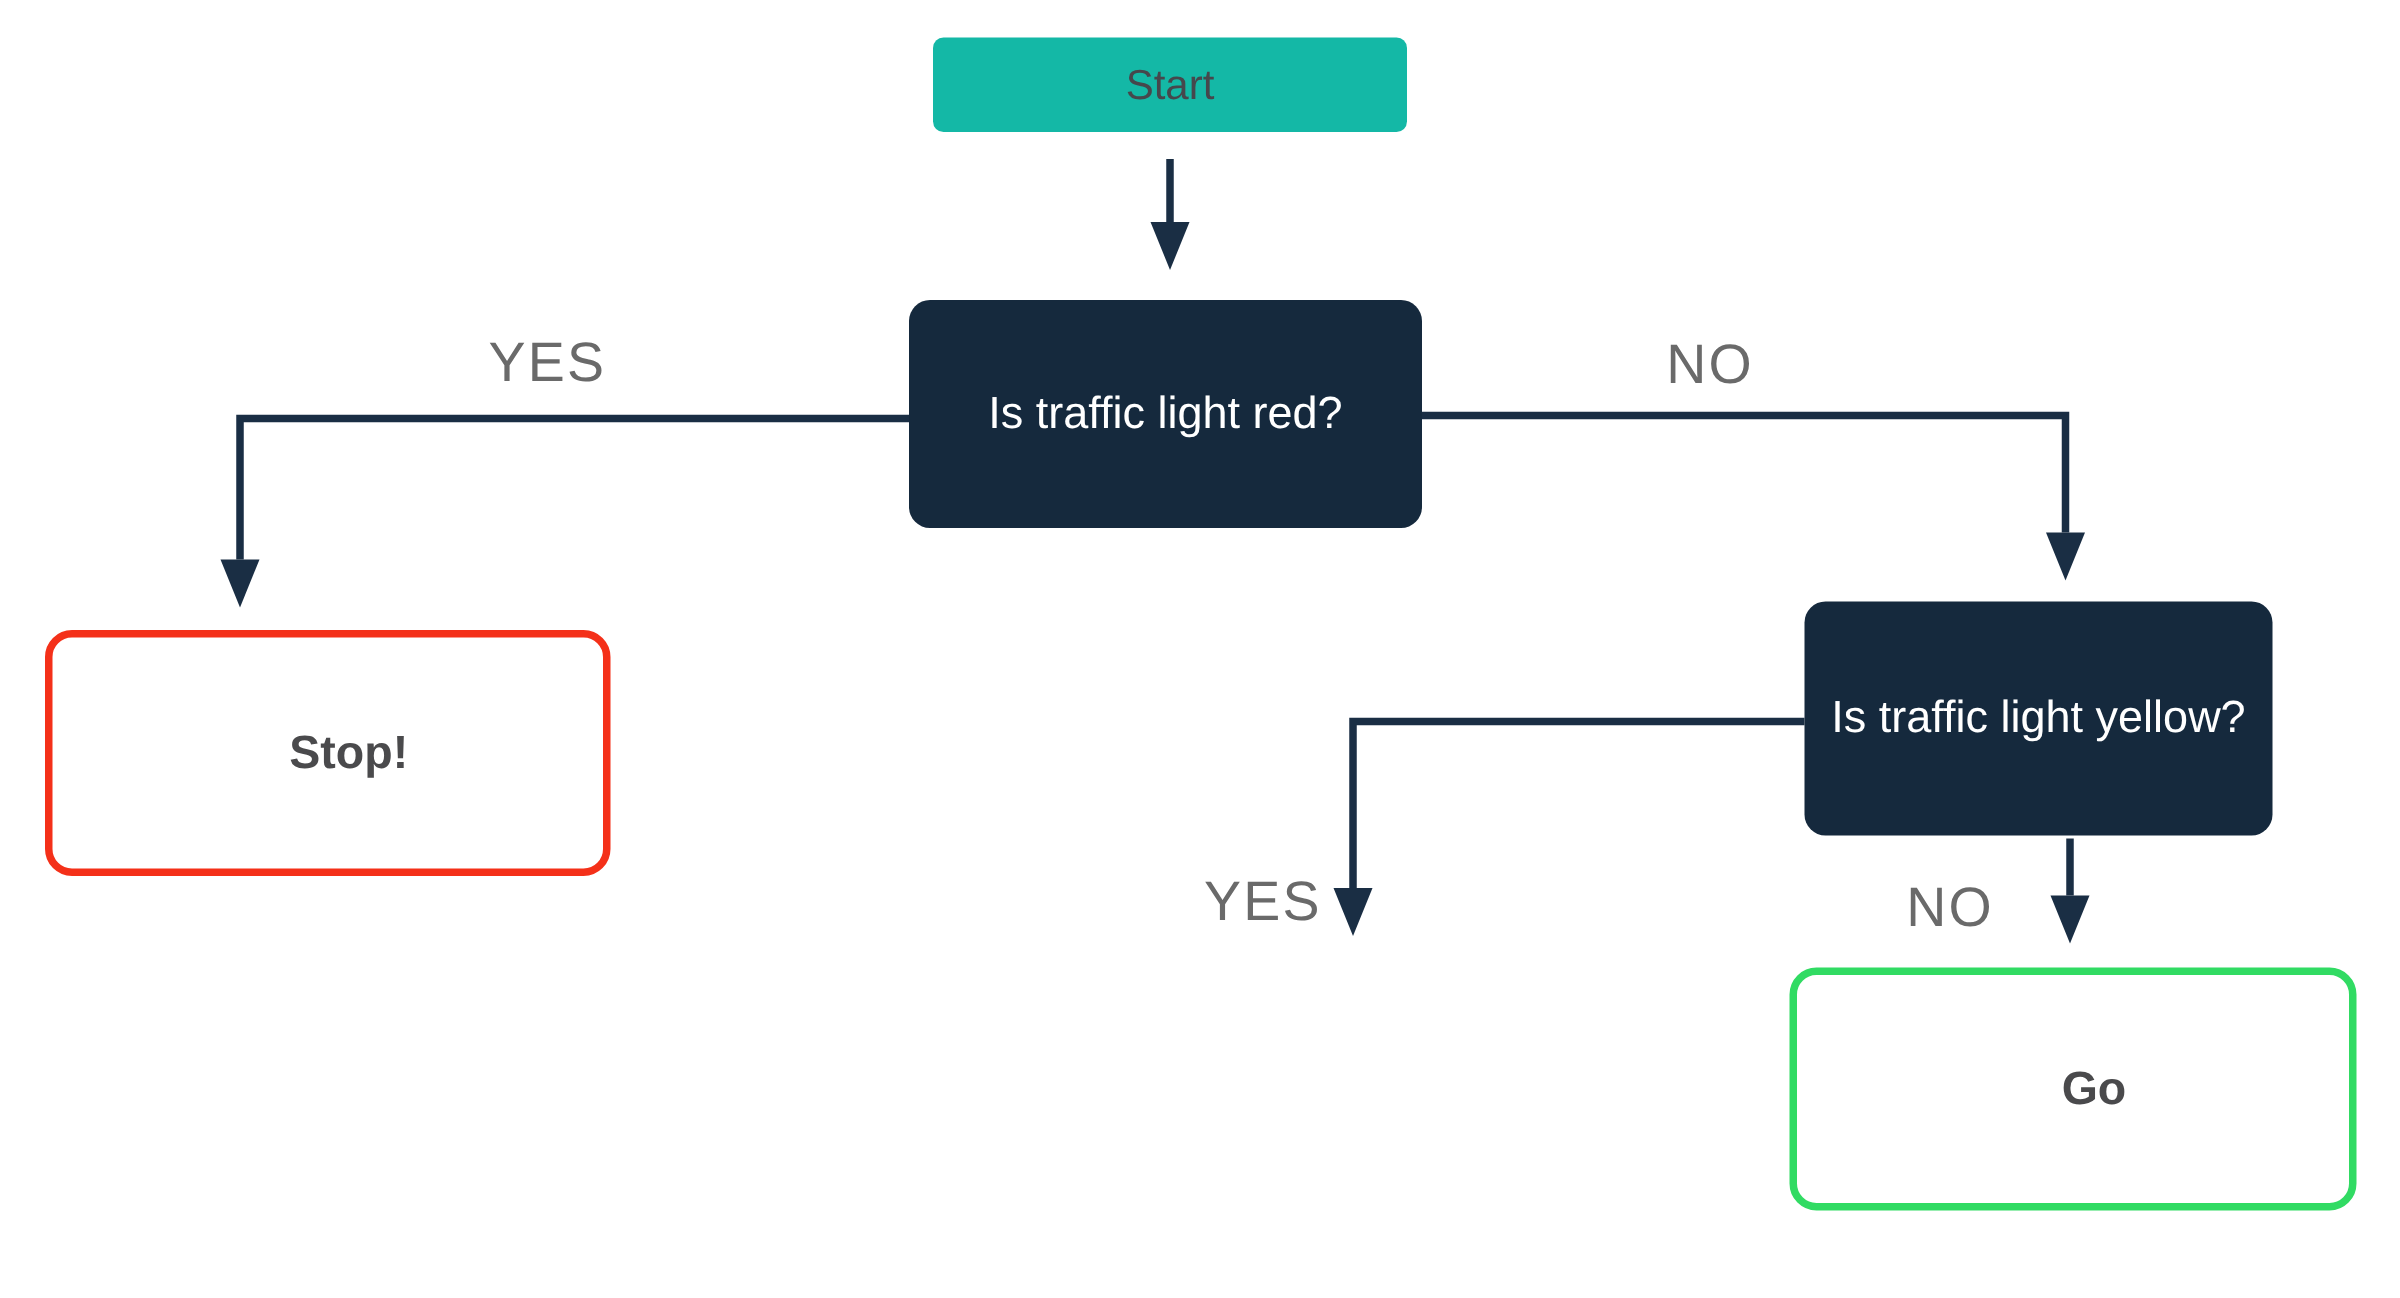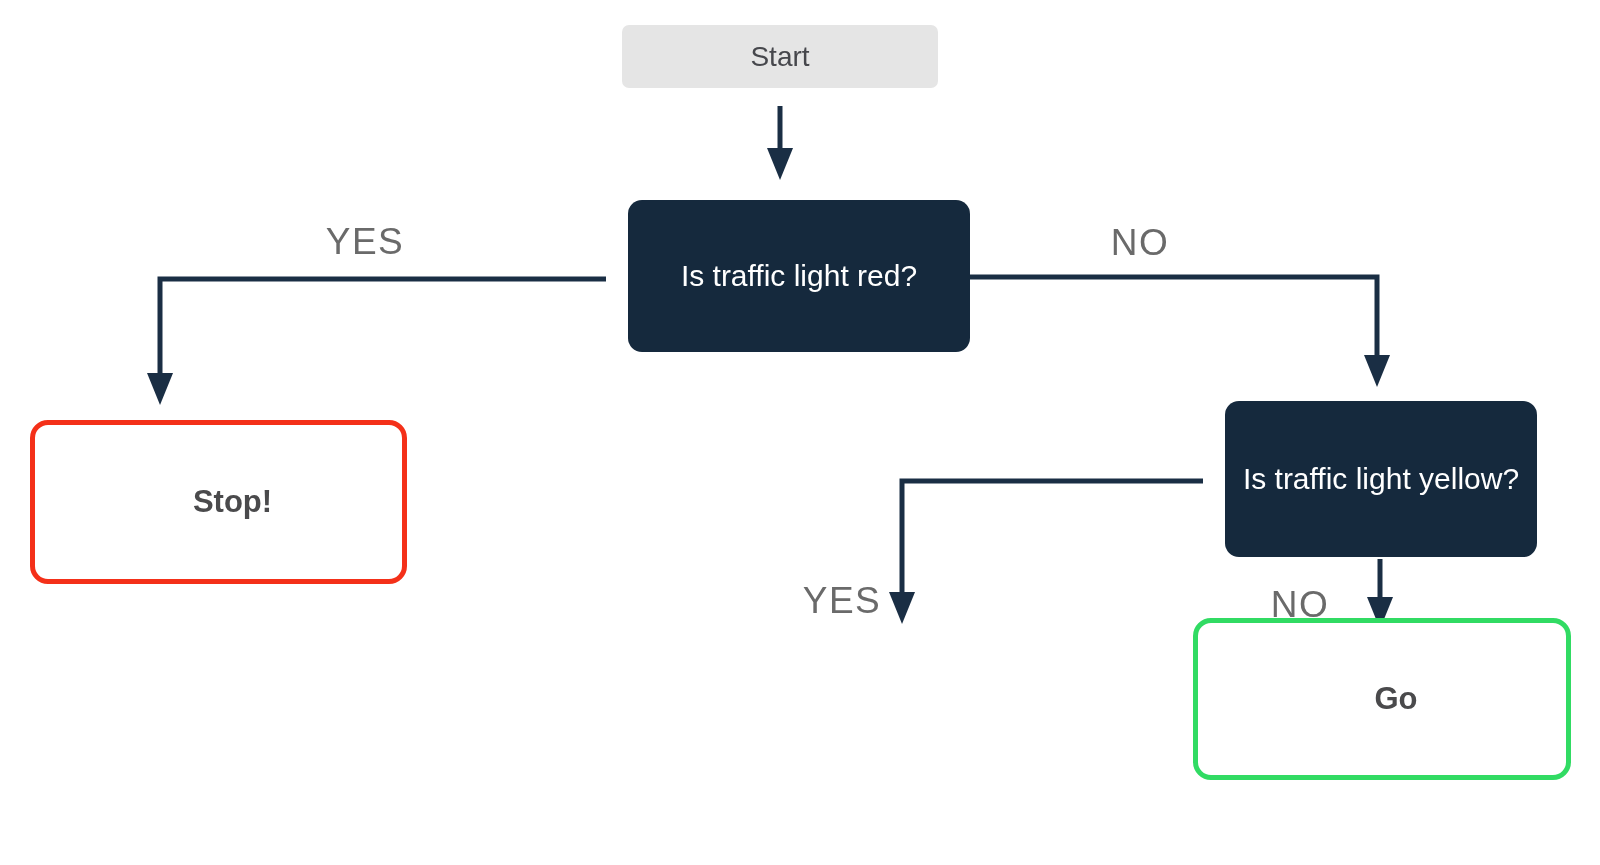--- a/index.html
+++ b/index.html
@@ -31,47 +31,46 @@
   .node {
     position: absolute;
     display: flex;
     align-items: center;
     justify-content: center;
     box-sizing: border-box;
     text-align: center;
   }
   .node-start {
     left: 622px; top: 25px; width: 316px; height: 63px;
-    background: #e5e5e5;
+    background: #14b8a6;
     border-radius: 7px;
     color: #46474C;
     font-size: 28px;
     font-weight: 500;
   }
   .node-decision {
     background: #15293D;
     border-radius: 14px;
     color: #FFFFFF;
     font-size: 30px;
     font-weight: 400;
-    margin-left: 22px;
   }
   .node-q-red    { left: 606px; top: 200px; width: 342px; height: 152px; }
   .node-q-yellow { left: 1203px; top: 401px; width: 312px; height: 156px; }
   .node-outcome {
     background: #FFFFFF;
     border-radius: 18px;
     font-size: 31px;
     font-weight: 700;
     color: #4A4A4C;
     padding-left: 28px;
   }
   .outcome-stop { left: 30px;   top: 420px; width: 377px; height: 164px; border: 5px solid #F43019; }
   .outcome-slow { left: 705px;  top: 649px; width: 380px; height: 164px; border: 5px solid #F5A30B; }
-  .outcome-go   { left: 1193px; top: 618px; width: 378px; height: 162px; border: 5px solid #31DB63; text-align: right; }
+  .outcome-go   { left: 1193px; top: 645px; width: 378px; height: 162px; border: 5px solid #31DB63; text-align: right; }
   .edge-label {
     position: absolute;
     width: 140px;
     text-align: center;
     font-size: 37px;
     letter-spacing: 1.5px;
     color: #6A6A6A;
     font-weight: 400;
   }
   .label-yes-red    { left: 295px;  top: 221px; }

